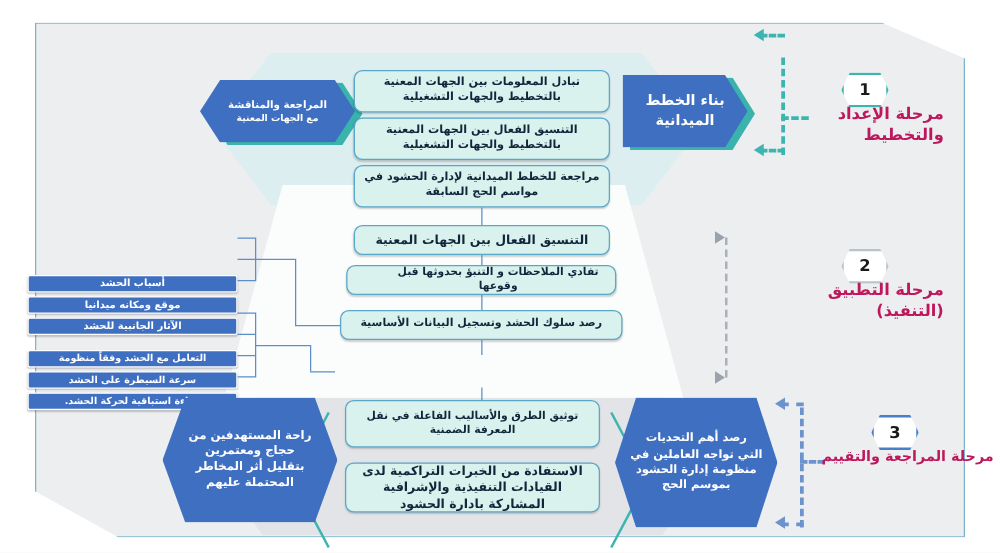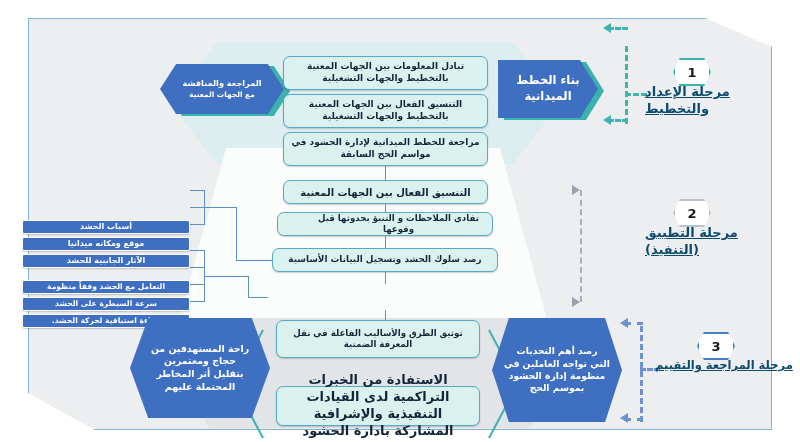--- a/index.html
+++ b/index.html
@@ -83,22 +83,22 @@
 
   
   .stage-num{
     position:absolute;width:34px;height:24px;
     display:flex;align-items:center;justify-content:center;
     font-size:13px;font-weight:bold;color:#1a1a1a;
     background:#ffffff;border:2px solid #3cb4b0;
     clip-path:polygon(18% 0,82% 0,100% 50%,82% 100%,18% 100%,0 50%);
   }
   .stage-lab{
-    position:absolute;text-align:left;font-size:13px;font-weight:bold;
-    color:#0c4a6e;line-height:1.3;text-decoration:underline;
+    position:absolute;text-align:right;font-size:13px;font-weight:bold;
+    color:#be185d;line-height:1.3;
   }
 
   
   .ln{position:absolute;background:#5b8fc9;}
   .ln-v{width:1.4px;}
   .ln-h{height:1.4px;}
   .teal-line{position:absolute;background:#3cb4b0;}
   .dashv{
     position:absolute;width:0;border-left:3px dashed #3cb4b0;
   }
@@ -203,21 +203,21 @@
   <div class="arrow-r" style="left:572px;top:185px;"></div>
   <div class="arrow-r" style="left:572px;top:297px;"></div>
 
   <div class="stage-num" style="left:673px;top:199px;border-color:#b9c3cc;">2</div>
   <div class="stage-lab" style="left:645px;top:225px;width:110px;">
     <span>مرحلة التطبيق</span><br>
     <span>(التنفيذ)</span>
   </div>
 
   <div class="tbox" style="left:276px;top:320px;width:204px;height:38px;font-size:8.6px;">توثيق الطرق والأساليب الفاعلة في نقل المعرفة الضمنية</div>
-  <div class="tbox" style="left:276px;top:386px;width:204px;height:40px;font-size:13px;">الاستفادة من الخبرات التراكمية لدى القيادات التنفيذية والإشرافية المشاركة بادارة الحشود</div>
+  <div class="tbox" style="left:276px;top:370px;width:204px;height:40px;font-size:10px;">الاستفادة من الخبرات التراكمية لدى القيادات التنفيذية والإشرافية المشاركة بادارة الحشود</div>
 
   <div class="teal-line" style="left:262px;top:330px;width:2px;height:36px;transform:rotate(28deg);transform-origin:top center;"></div>
   <div class="teal-line" style="left:262px;top:400px;width:2px;height:38px;transform:rotate(-28deg);transform-origin:bottom center;"></div>
   <div class="teal-line" style="left:488px;top:330px;width:2px;height:36px;transform:rotate(-28deg);transform-origin:top center;"></div>
   <div class="teal-line" style="left:488px;top:400px;width:2px;height:38px;transform:rotate(28deg);transform-origin:bottom center;"></div>
 
   <div class="hex hex-blue" style="left:492px;top:318px;width:130px;height:104px;font-size:9.2px;">
     <span>
       <span>رصد أهم التحديات</span><br>
       <span>التي تواجه العاملين في</span><br>

